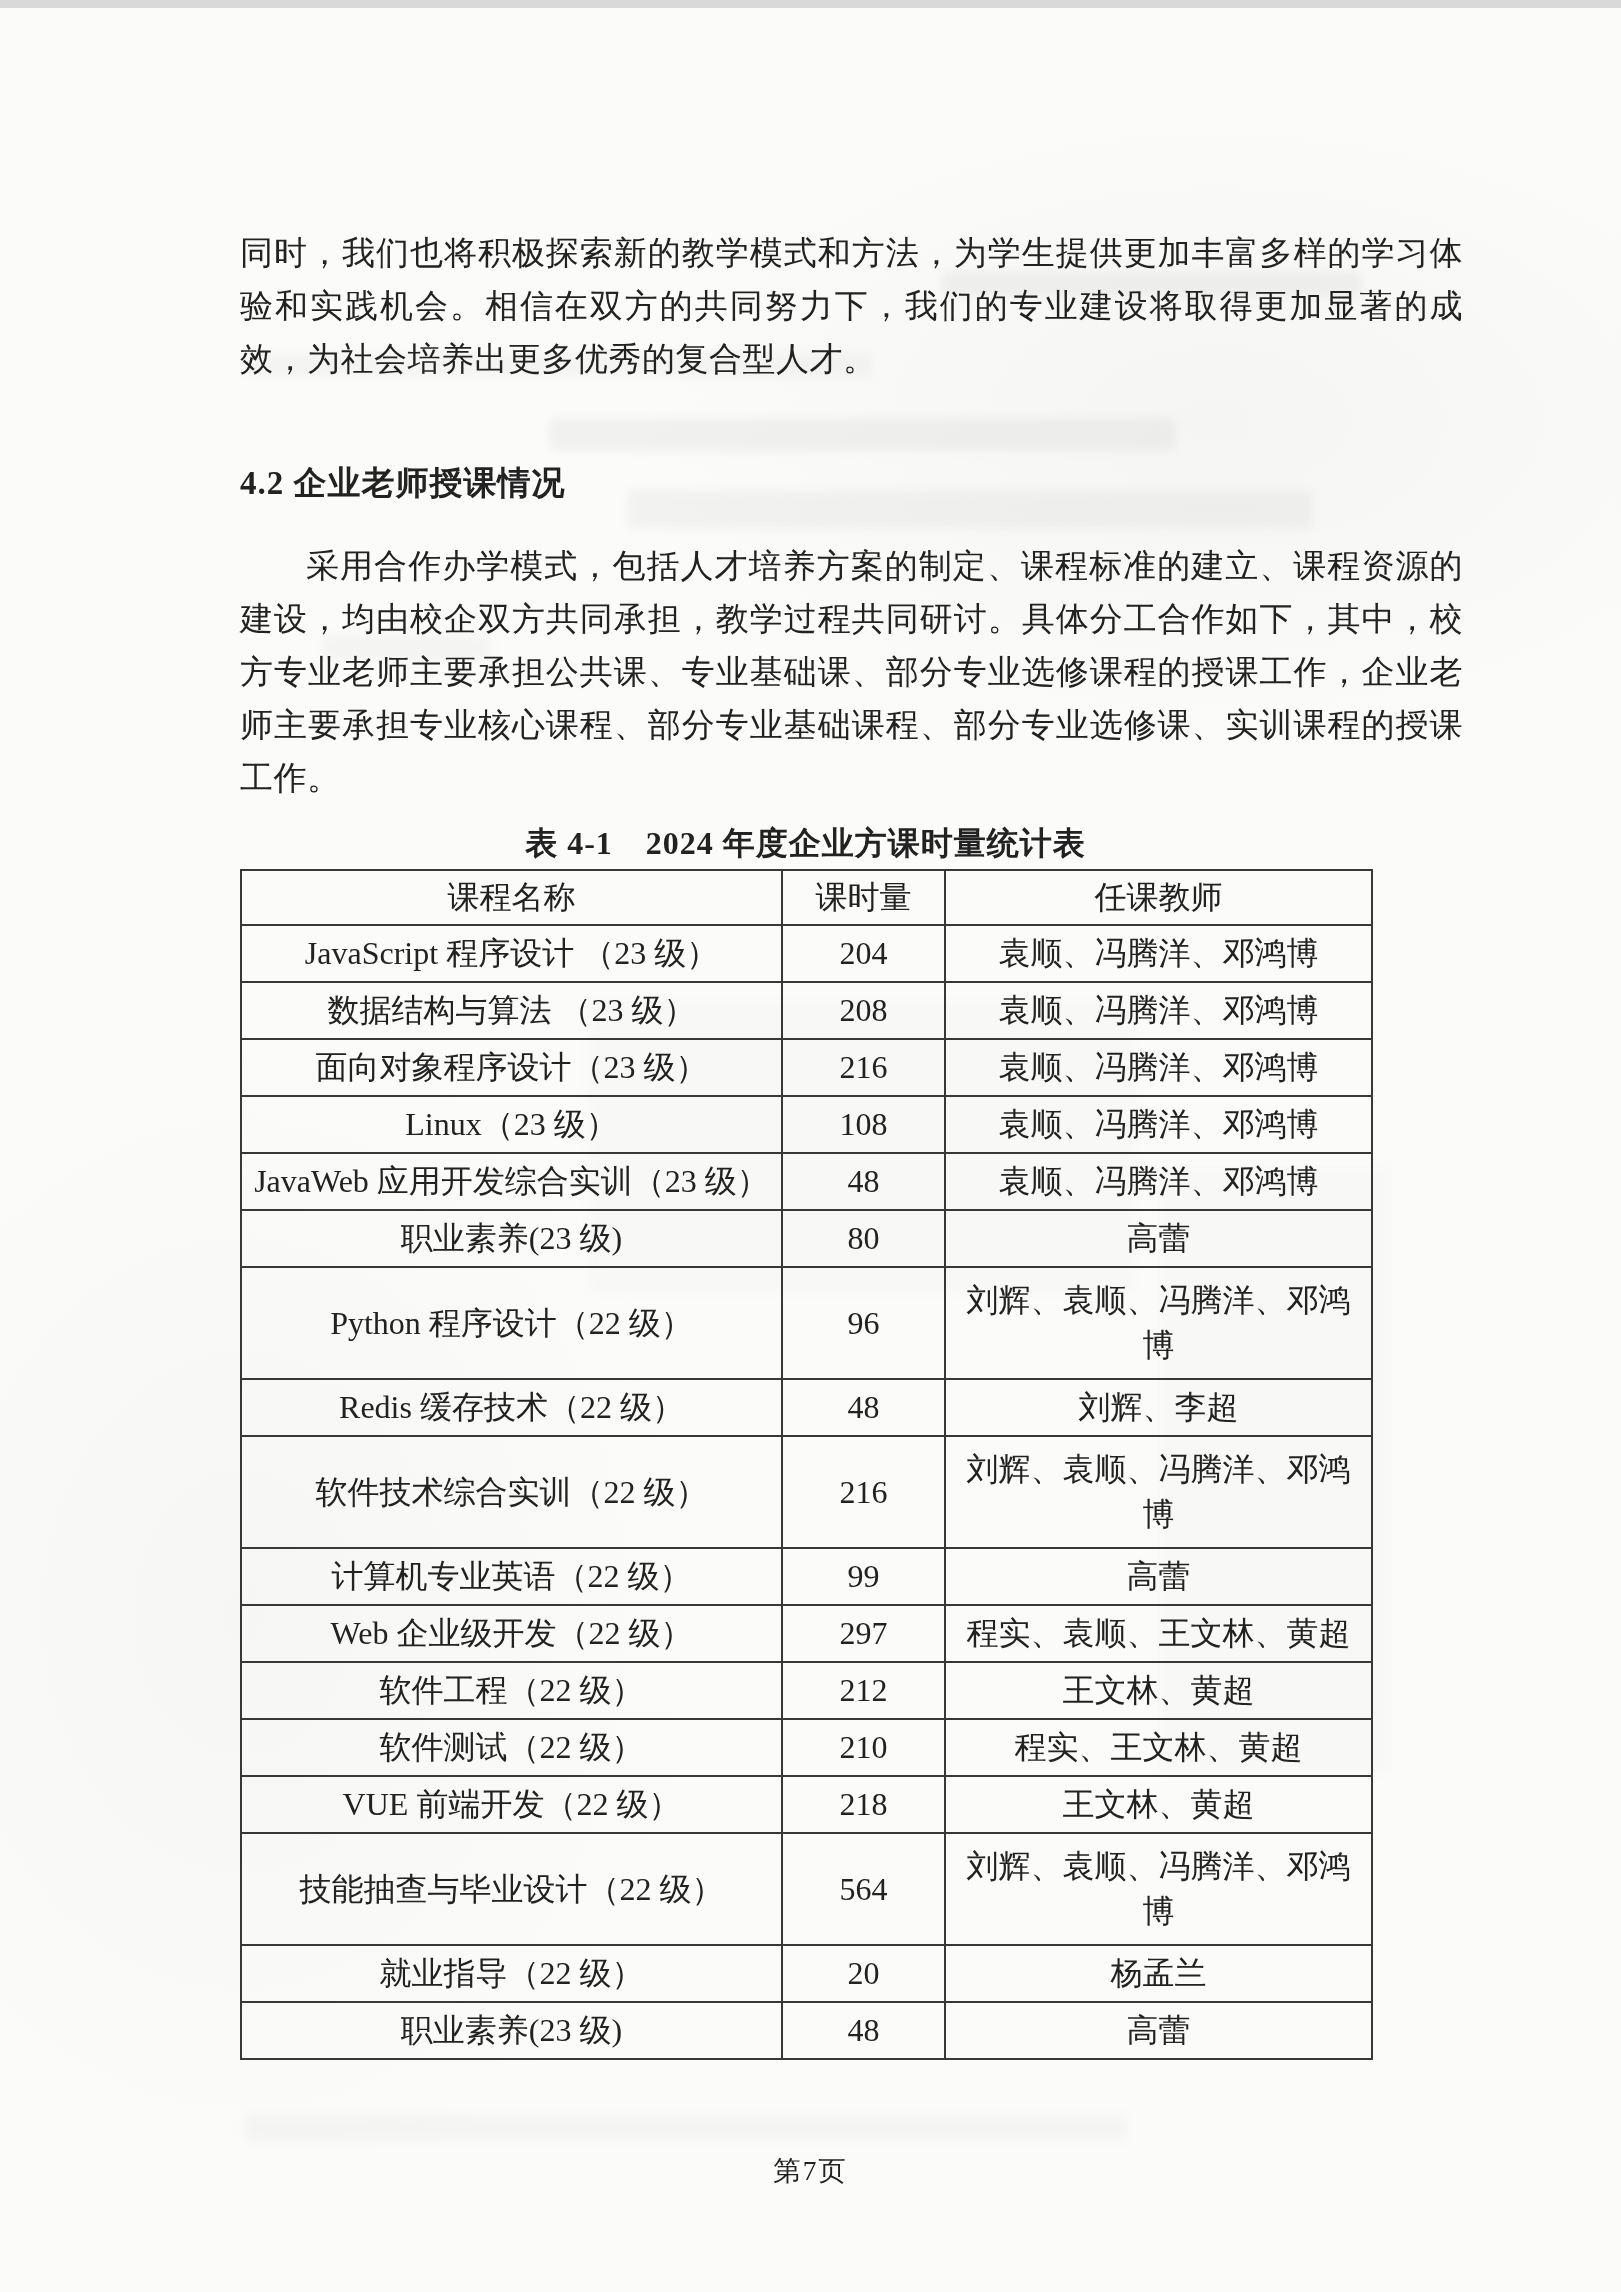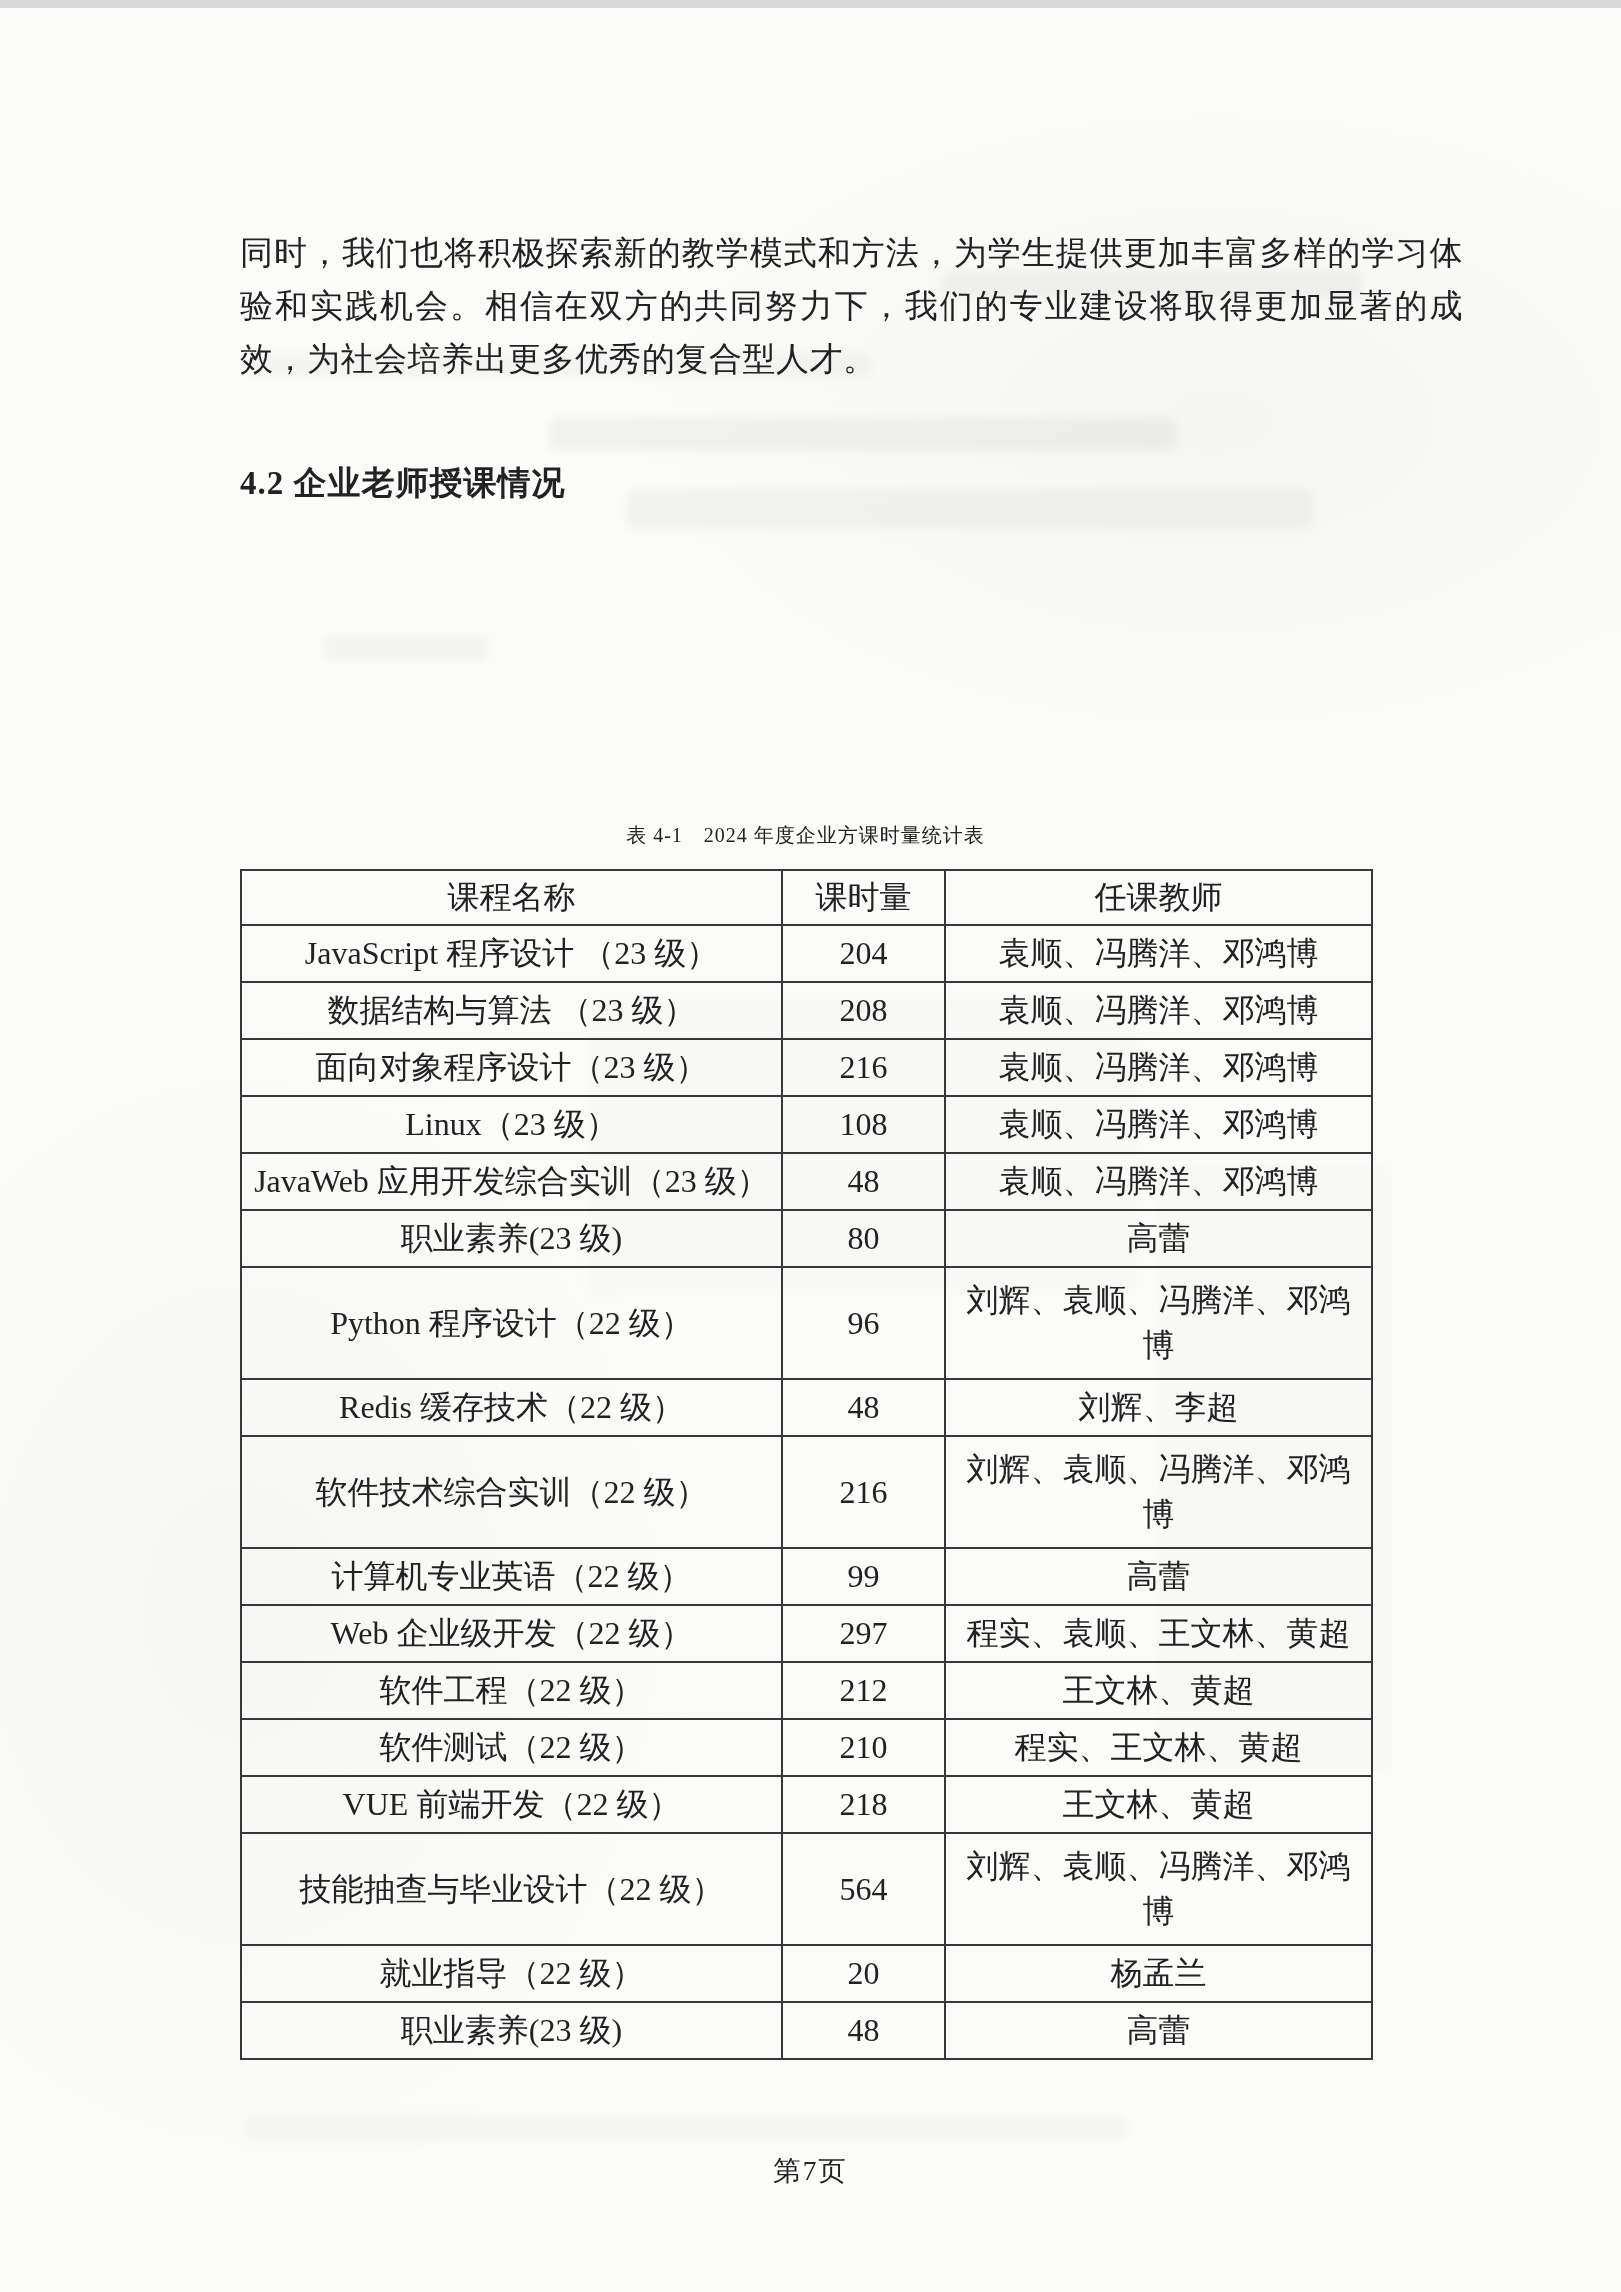--- a/index.html
+++ b/index.html
@@ -34,21 +34,21 @@
     letter-spacing:0.5px;
   }
   .para1 { top:219px; }
   .para2 { top:532px; text-indent:2em; }
   .heading {
     position:absolute; left:240px; top:453px;
     font-size:33px; font-weight:bold; letter-spacing:1px;
   }
   .caption {
     position:absolute; left:240px; top:814px; width:1131px;
-    text-align:center; font-size:20px; font-weight:normal; letter-spacing:1px;
+    text-align:center; font-size:32px; font-weight:bold; letter-spacing:1px;
   }
   table.course-table {
     position:absolute; left:240px; top:861px;
     width:1131px; border-collapse:collapse;
     table-layout:fixed;
     border-radius:28px;
   }
   .course-table col.c1 { width:541px; }
   .course-table col.c2 { width:163px; }
   .course-table col.c3 { width:427px; }
@@ -78,20 +78,21 @@
   <div class="smudge s4"></div>
   <div class="smudge s5"></div>
   <div class="smudge s6"></div>
   <div class="smudge s8"></div>
   <div class="smudge s9"></div>
 
   <div class="para para1">同时，我们也将积极探索新的教学模式和方法，为学生提供更加丰富多样的学习体验和实践机会。相信在双方的共同努力下，我们的专业建设将取得更加显著的成效，为社会培养出更多优秀的复合型人才。</div>
 
   <div class="heading">4.2 企业老师授课情况</div>
 
+  <div class="para para2">采用合作办学模式，包括人才培养方案的制定、课程标准的建立、课程资源的建设，均由校企双方共同承担，教学过程共同研讨。具体分工合作如下，其中，校方专业老师主要承担公共课、专业基础课、部分专业选修课程的授课工作，企业老师主要承担专业核心课程、部分专业基础课程、部分专业选修课、实训课程的授课工作。</div>
 
   <div class="caption">表 4-1　2024 年度企业方课时量统计表</div>
 
   <table class="course-table">
     <colgroup>
         <col class="c1">
         <col class="c2">
         <col class="c3">
       </colgroup>
     <thead>

